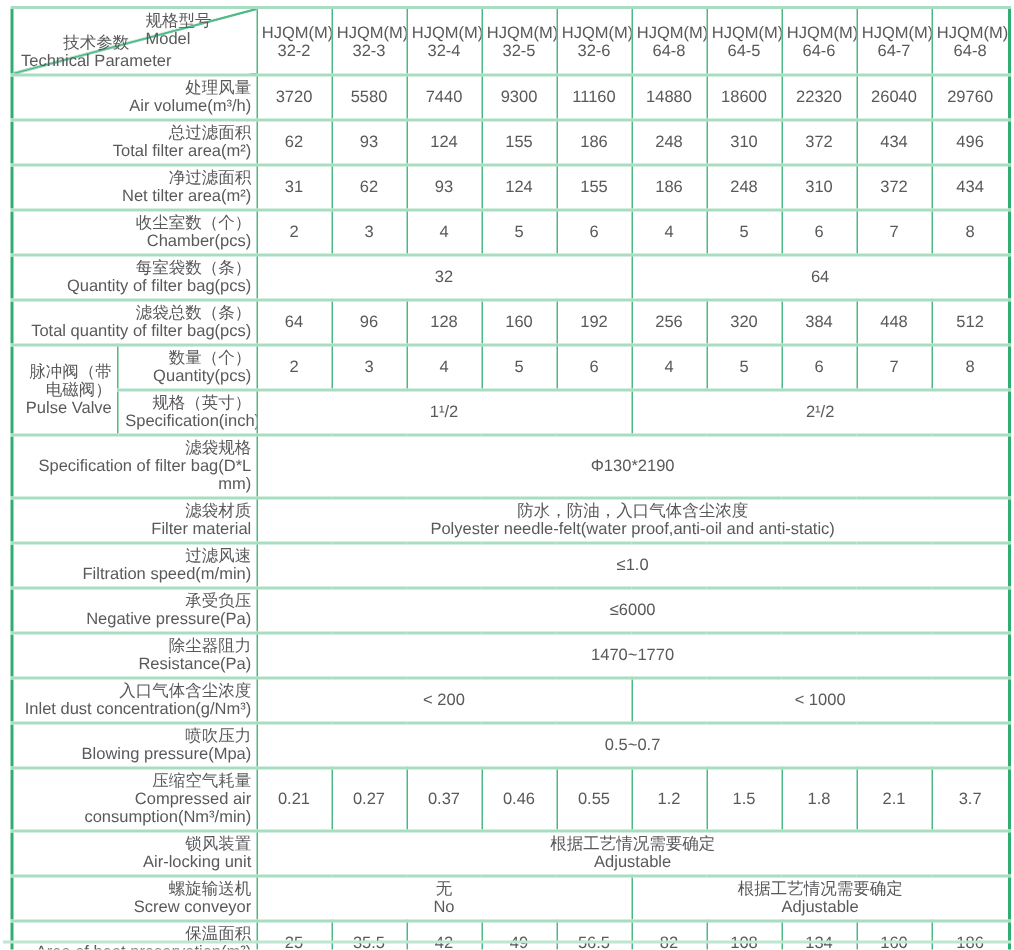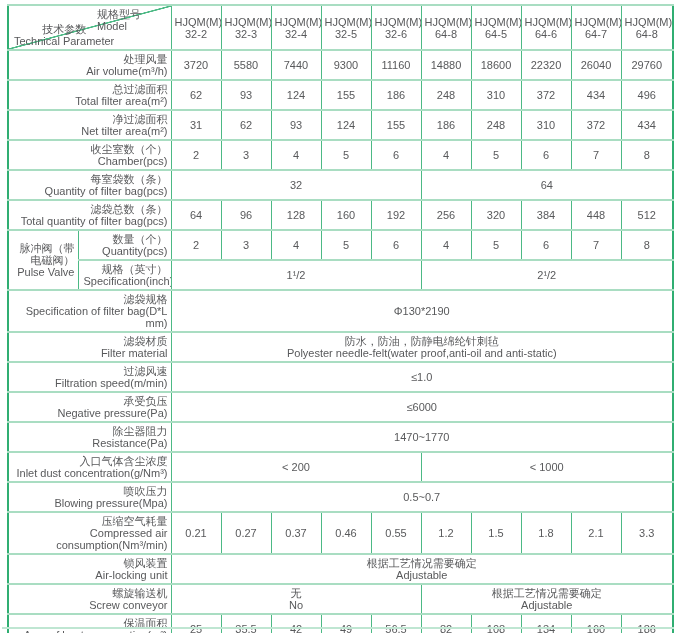--- a/index.html
+++ b/index.html
@@ -267,21 +267,21 @@
           </td>
     <td class="val" colspan="10">Φ130*2190</td>
   </tr>
 
   <tr>
     <td class="lab" colspan="2">
             <span class="zh">滤袋材质</span>
             <span class="en">Filter material</span>
           </td>
     <td class="val" colspan="10">
-            <span class="zh">防水，防油，防静电绵纶针刺毡</span>
+            <span class="zh">防水，防油，入口气体含尘浓度</span>
             <span class="en">Polyester needle-felt(water proof,anti-oil and anti-static)</span>
           </td>
   </tr>
 
   <tr>
     <td class="lab" colspan="2">
             <span class="zh">过滤风速</span>
             <span class="en">Filtration speed(m/min)</span>
           </td>
     <td class="val" colspan="10">≤1.0</td>
@@ -327,21 +327,21 @@
           </td>
     <td class="val">0.21</td>
     <td class="val">0.27</td>
     <td class="val">0.37</td>
     <td class="val">0.46</td>
     <td class="val">0.55</td>
     <td class="val">1.2</td>
     <td class="val">1.5</td>
     <td class="val">1.8</td>
     <td class="val">2.1</td>
-    <td class="val">3.3</td>
+    <td class="val">3.7</td>
   </tr>
 
   <tr>
     <td class="lab" colspan="2">
             <span class="zh">锁风装置</span>
             <span class="en">Air-locking unit</span>
           </td>
     <td class="val" colspan="10">
             <span class="zh">根据工艺情况需要确定</span>
             <span class="en">Adjustable</span>

